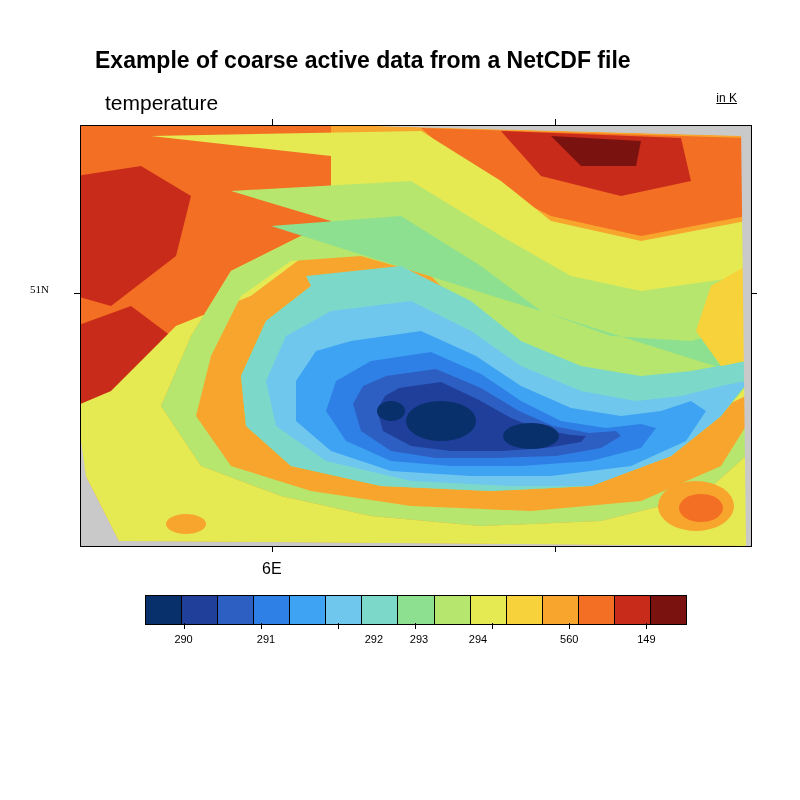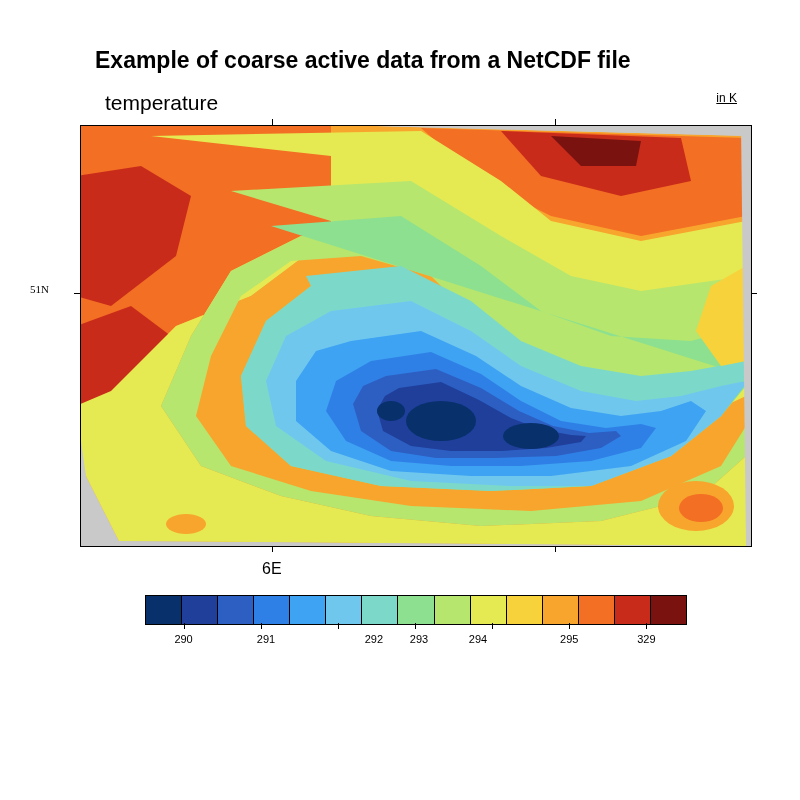--- a/index.html
+++ b/index.html
@@ -232,22 +232,22 @@
     <div style="background: rgb(243, 111, 36);"></div>
     <div style="background: rgb(201, 43, 26);"></div>
     <div style="background: rgb(122, 19, 16);"></div>
   </div>
 <div class="cb-labels" id="cb-labels">
     <span class="cb-label" style="left: 38.5714px;">290</span>
     <span class="cb-label" style="left: 121px;">291</span>
     <span class="cb-label" style="left: 192.857px; margin-left: 36px;">292</span>
     <span class="cb-label" style="left: 274px;">293</span>
     <span class="cb-label" style="left: 333px;">294</span>
-    <span class="cb-label" style="left: 424.286px;">295</span>
-    <span class="cb-label" style="left: 501.429px;">329</span>
+    <span class="cb-label" style="left: 424.286px;">560</span>
+    <span class="cb-label" style="left: 501.429px;">149</span>
   </div>
 
 <div class="cb-tick" style="left: 183.571px;"></div>
 <div class="cb-tick" style="left: 260.714px;"></div>
 <div class="cb-tick" style="left: 337.857px;"></div>
 <div class="cb-tick" style="left: 415px;"></div>
 <div class="cb-tick" style="left: 492.143px;"></div>
 <div class="cb-tick" style="left: 569.286px;"></div>
 <div class="cb-tick" style="left: 646.429px;"></div>
 

